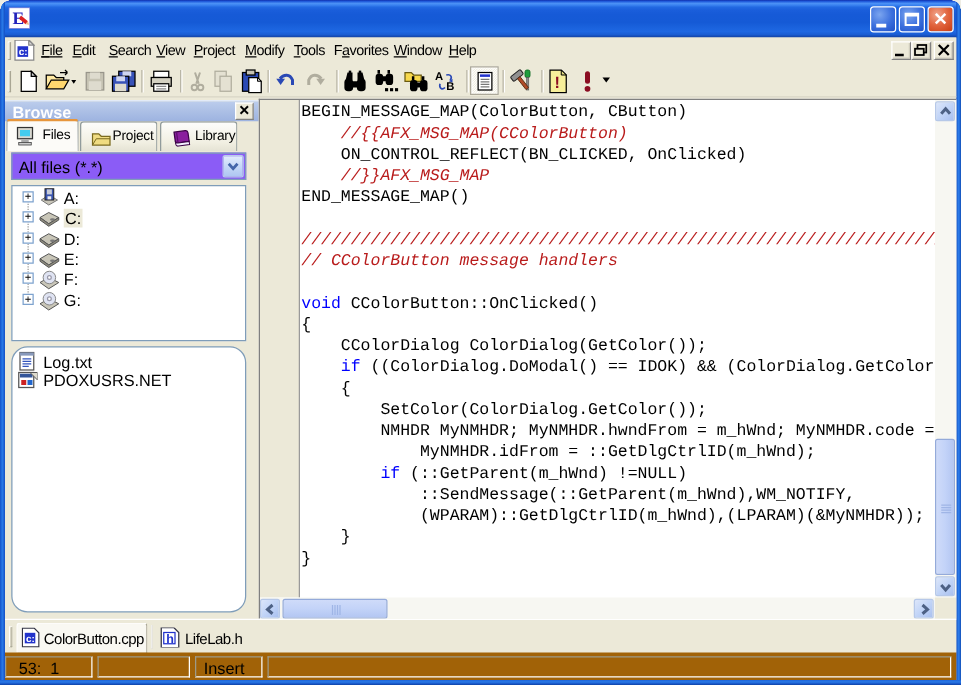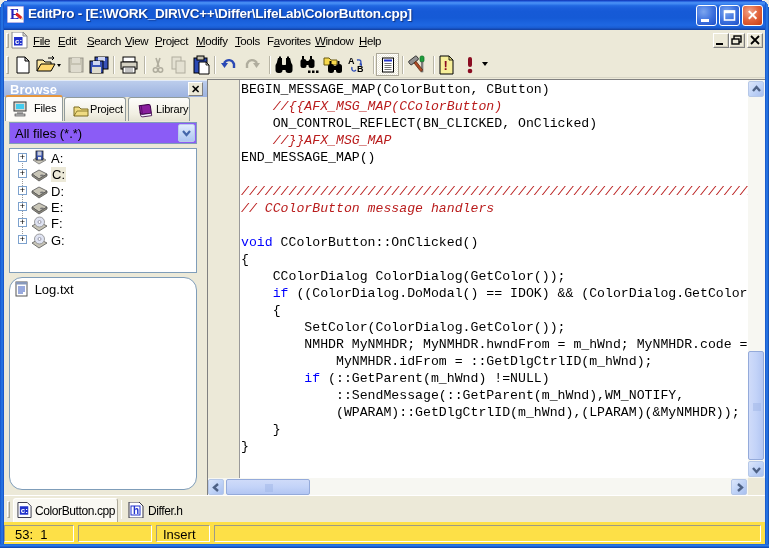--- a/index.html
+++ b/index.html
@@ -78,21 +78,21 @@
 
 .sb-track { position:absolute; background:#f7f7f2; }
 .sb-btn { position:absolute; width:16px; height:16px; border-radius:2px; border:1px solid #b6c8e8;
   background:linear-gradient(135deg,#dce6fa 0%,#c1d4f7 50%,#a9c0ef 100%); }
 .sb-thumb { position:absolute; border-radius:2px; border:1px solid #94aada;
   background:linear-gradient(to right,#cfdbf9 0%,#c3d3f8 50%,#b3c6f2 100%); }
 
 #tabbar { left:4px; top:495px; width:761px; height:27px; background:#ECE9D8;
   border-top:1px solid #fff; }
 
-#statusbar { left:4px; top:522px; width:761px; height:22px; background:#fde047; }
+#statusbar { left:4px; top:522px; width:761px; height:22px; background:#a16207; }
 .scell { position:absolute; top:3px; height:17px; border:1px solid; border-color:#9d9a88 #fff #fff #9d9a88;
   font-size:13px; color:#000; }
 </style>
 </head>
 <body>
 <div id="win">
   <div class="abs" id="titlebar"></div>
   <div class="abs" style="left:0;top:0;width:7px;height:7px;z-index:50;background:radial-gradient(circle 7px at 7px 7px, rgba(0,0,0,0) 0 6px, #efede4 6.5px);"></div>
   <div class="abs" style="right:0;top:0;width:7px;height:7px;z-index:50;background:radial-gradient(circle 7px at 0px 7px, rgba(0,0,0,0) 0 6px, #efede4 6.5px);"></div>
   <div class="abs" id="frameL"></div>
@@ -101,21 +101,20 @@
   <div class="abs" id="appicon">
     <svg width="17" height="17" viewBox="0 0 17 17">
       <rect x="0" y="0" width="17" height="17" fill="#fff" stroke="#6a6ad0" stroke-width="1"></rect>
       <text x="3" y="13" font-family="Liberation Serif" font-size="14" font-weight="bold" fill="#2222bb">E</text>
       <g transform="rotate(40 11 10)">
         <rect x="8" y="8" width="7" height="3" fill="#dd2222"></rect>
         <polygon points="15,8 17.5,9.5 15,11" fill="#eebb88"></polygon>
       </g>
     </svg>
   </div>
-  <div class="abs" id="title-text">EditPro - [E:\WORK_DIR\VC++\Differ\LifeLab\ColorButton.cpp]</div>
   <div class="abs capbtn blue" id="btn-min">
       <span style="position:absolute;left:4px;top:13px;width:8px;height:3px;background:#fff;"></span>
     </div>
   <div class="abs capbtn blue" id="btn-max">
       <span class="capglyph" style="left:3px;top:3px;"><svg width="13" height="13" viewBox="0 0 13 13">
           <rect x="1.5" y="2" width="10" height="9" fill="none" stroke="#fff" stroke-width="1.6"></rect>
           <rect x="1.5" y="1.6" width="10" height="2.6" fill="#fff"></rect>
         </svg></span>
     </div>
   <div class="abs capbtn" id="btn-close">
@@ -378,20 +377,29 @@
       <div class="treerow" style="left:4px;top:3px;">
         <svg width="16" height="16" viewBox="0 0 16 16" style="vertical-align:-3px;">
           <rect x="2" y="1" width="11" height="14" fill="#fff" stroke="#555" stroke-width="1"></rect>
           <rect x="2" y="1" width="11" height="2.5" fill="#8899bb"></rect>
           <line x1="4" y1="6" x2="11" y2="6" stroke="#3355bb"></line>
           <line x1="4" y1="8" x2="11" y2="8" stroke="#3355bb"></line>
           <line x1="4" y1="10" x2="11" y2="10" stroke="#3355bb"></line>
           <line x1="4" y1="12" x2="9" y2="12" stroke="#3355bb"></line>
           </svg>
         <span style="margin-left:1px;">Log.txt</span></div>
+      <div class="treerow" style="left:4px;top:18px;">
+        <svg width="16" height="16" viewBox="0 0 16 16" style="vertical-align:-3px;">
+          <rect x="1" y="2" width="12" height="12" fill="#fff" stroke="#555" stroke-width="1"></rect>
+          <rect x="2" y="3" width="10" height="3" fill="#335599"></rect>
+          <rect x="3" y="8" width="4" height="4" fill="#cc2222"></rect>
+          <rect x="8" y="8" width="4" height="4" fill="#2266cc"></rect>
+          <polygon points="10,2 16,2 16,8" fill="#dedbce" stroke="#555" stroke-width="0.8"></polygon>
+          </svg>
+        <span style="margin-left:1px;">PDOXUSRS.NET</span></div>
     </div>
   </div>
   <div class="abs" id="editor">
     <div id="gutter"></div>
     <div id="code"><span>BEGIN_MESSAGE_MAP(ColorButton, CButton)
 </span><span class="c">    //{{AFX_MSG_MAP(CColorButton)
 </span><span>    ON_CONTROL_REFLECT(BN_CLICKED, OnClicked)
 </span><span class="c">    //}}AFX_MSG_MAP
 </span><span>END_MESSAGE_MAP()
 
@@ -457,21 +465,21 @@
         </svg>
       <span style="position:absolute;left:21px;top:5px;font-size:12px;letter-spacing:-0.4px;">ColorButton.cpp</span>
     </div>
     <div style="position:absolute;left:117px;top:4px;width:1px;height:19px;background:#aca899;border-right:1px solid #fff;"></div>
     <div style="position:absolute;left:124px;top:3px;width:100px;height:24px;">
       <svg width="16" height="16" viewBox="0 0 16 16" style="position:absolute;left:0px;top:3px;">
         <polygon points="1,0 11,0 15,4 15,16 1,16" fill="#fff" stroke="#334" stroke-width="1"></polygon>
         <rect x="3" y="4" width="9" height="9" fill="#fff" stroke="#2233cc"></rect>
         <text x="5" y="12" font-size="10" font-weight="bold" fill="#2233cc">h</text>
         </svg>
-      <span style="position:absolute;left:20px;top:5px;font-size:12px;letter-spacing:-0.4px;">Differ.h</span>
+      <span style="position:absolute;left:20px;top:5px;font-size:12px;letter-spacing:-0.4px;">LifeLab.h</span>
     </div>
   </div>
   <div class="abs" id="statusbar">
     <div class="scell" style="left:0px;width:70px;">
         <span style="position:absolute;left:10px;top:1px;">53:&nbsp;&nbsp;1</span>
       </div>
     <div class="scell" style="left:74px;width:74px;"></div>
     <div class="scell" style="left:152px;width:54px;">
         <span style="position:absolute;left:6px;top:1px;">Insert</span>
       </div>

